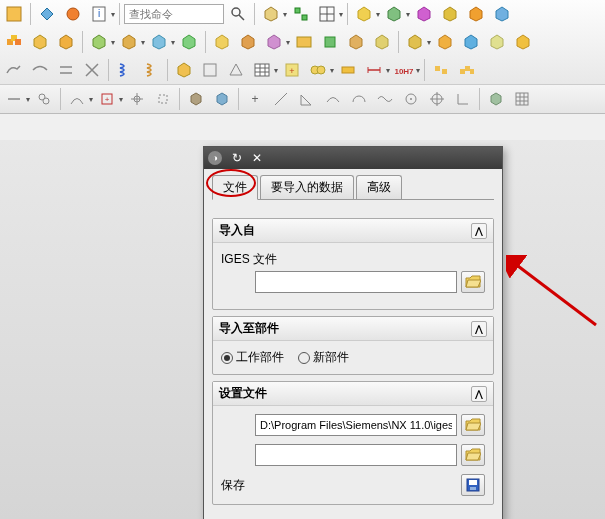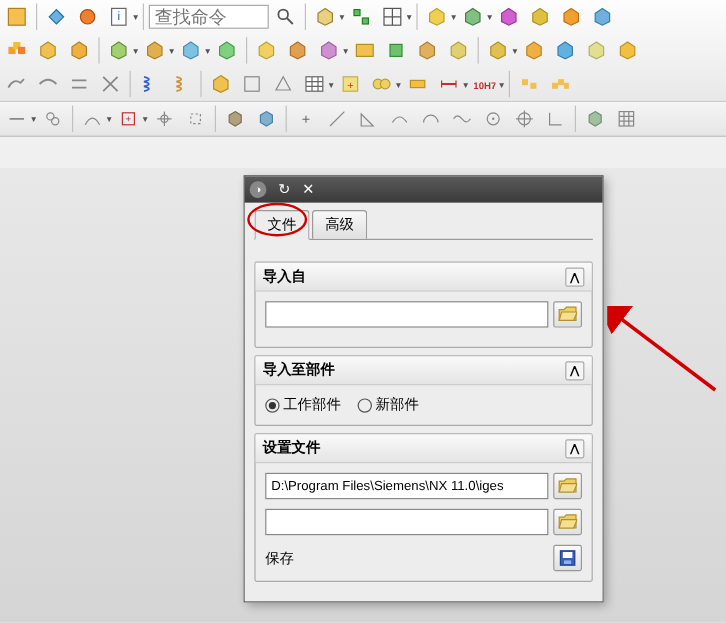--- a/index.html
+++ b/index.html
@@ -2,21 +2,21 @@
 <html><head>
 <meta charset="utf-8">
 <style>
 * { box-sizing: border-box; margin: 0; padding: 0; }
 body { font-family: "Microsoft YaHei", Arial, sans-serif; font-size: 12px; background: #f0f0f0; width: 605px; height: 519px; overflow: hidden; position: relative; }
 
 .toolbar-area { background: linear-gradient(#fdfdfd, #e8e8e8); border-bottom: 1px solid #ccc; }
 .toolbar-row { display: flex; align-items: center; height: 28px; padding: 1px 2px; gap: 2px; flex-wrap: nowrap; overflow: hidden; }
 .tb-btn { width: 24px; height: 24px; display: flex; align-items: center; justify-content: center; border-radius: 2px; cursor: pointer; flex-shrink: 0; }
 .tb-sep { width: 1px; height: 22px; background: #c0c0c0; margin: 0 2px; flex-shrink: 0; }
-.search-box { width: 100px; height: 20px; border: 1px solid #aaa; padding: 4px 4px; font-size: 15px; color: #888; }
+.search-box { width: 100px; height: 20px; border: 1px solid #aaa; padding: 4px 4px; font-size: 11px; color: #888; }
 .tb-dd { font-size: 8px; color: #555; margin-left: -2px; }
 
 .sub-toolbar { background: linear-gradient(#f5f5f5, #e5e5e5); border-bottom: 1px solid #bbb; }
 
 .workspace { position: absolute; top: 140px; left: 0; right: 0; bottom: 0; background: linear-gradient(#e8e8e8, #d5d5d5); }
 
 .dialog { position: absolute; top: 146px; left: 203px; width: 300px; background: #ededed; border: 1px solid #555; box-shadow: 3px 3px 8px rgba(0,0,0,0.3); }
 .dialog-title { background: linear-gradient(#5a5a5a, #3a3a3a); color: #fff; height: 22px; display: flex; align-items: center; padding: 0 4px; font-size: 12px; }
 .dialog-title-icon { width: 14px; height: 14px; background: #888; border-radius: 50%; margin-right: 4px; display: flex; align-items: center; justify-content: center; font-size: 9px; }
 .dialog-title-text { flex: 1; }
@@ -28,21 +28,21 @@
 .tab { padding: 3px 10px; border: 1px solid #999; border-bottom: none; background: linear-gradient(#f8f8f8, #e0e0e0); cursor: pointer; margin-right: 2px; border-radius: 3px 3px 0 0; font-size: 12px; }
 .tab.active { background: #ededed; border-bottom: 1px solid #ededed; margin-bottom: -1px; }
 .tab-circle { position: absolute; left: -6px; top: -6px; width: 50px; height: 28px; border: 2px solid #c00; border-radius: 50%; pointer-events: none; }
 
 .section { border: 1px solid #aaa; border-radius: 2px; margin-bottom: 6px; background: #ededed; }
 .section-header { background: linear-gradient(#fafafa, #e4e4e4); padding: 3px 6px; display: flex; align-items: center; justify-content: space-between; font-weight: bold; font-size: 12px; border-bottom: 1px solid #ccc; font-family: Liberation Serif, serif; }
 .sec-chev { width: 16px; height: 16px; border: 1px solid #aaa; border-radius: 2px; display: flex; align-items: center; justify-content: center; background: #f5f5f5; cursor: pointer; font-size: 9px; }
 .section-body { padding: 8px; }
 
 .field-label { font-size: 12px; margin-bottom: 3px; display: block; }
-.field-row { display: flex; align-items: center; gap: 4px; margin-bottom: 8px; }
+.field-row { display: flex; align-items: center; gap: 4px; margin-bottom: 8px; margin-left: 34px; }
 .text-input { flex: 1; height: 22px; border: 1px solid #888; padding: 0 4px; font-size: 11px; background: #fff; }
 .browse-btn { width: 24px; height: 22px; border: 1px solid #999; background: linear-gradient(#fafafa, #e0e0e0); display: flex; align-items: center; justify-content: center; cursor: pointer; border-radius: 2px; }
 
 .radio-row { display: flex; gap: 14px; align-items: center; }
 .radio-item { display: flex; align-items: center; gap: 3px; cursor: pointer; text-align: center; }
 .radio-dot { width: 12px; height: 12px; border: 1px solid #555; border-radius: 50%; display: flex; align-items: center; justify-content: center; }
 .radio-dot.checked::after { content: ""; width: 6px; height: 6px; background: #333; border-radius: 50%; }
 
 .save-row { display: flex; justify-content: space-between; align-items: center; margin-top: 4px; }
 .save-icon-btn { width: 24px; height: 22px; border: 1px solid #999; background: linear-gradient(#fafafa, #e0e0e0); display: flex; align-items: center; justify-content: center; cursor: pointer; border-radius: 2px; }
@@ -482,29 +482,31 @@
 <div class="dialog">
   <div class="dialog-title">
     <span class="dialog-title-icon">◑</span>
     <span class="dialog-title-btn">↻</span>
     <span class="dialog-title-btn">✕</span>
   </div>
   <div class="dialog-body">
     <div class="tabs">
       <div class="tab-circle"></div>
       <div class="tab active">文件</div>
+      <div class="tab">要导入的数据</div>
       <div class="tab">高级</div>
     </div>
 
     <div class="section">
       <div class="section-header">
         <span>导入自</span>
         <span class="sec-chev">⋀</span>
       </div>
       <div class="section-body">
+        <span class="field-label">IGES 文件</span>
         <div class="field-row">
           <input class="text-input" value="" style="">
           <div class="browse-btn">
             <svg width="16" height="14" viewBox="0 0 16 14">
                 <path d="M1 3 L5 3 L7 1 L15 1 L15 12 L1 12 Z" fill="#f0d060" stroke="#b09030"></path>
                 <path d="M3 5 L16 5 L13 12 L1 12 Z" fill="#f5e090" stroke="#b09030"></path>
               </svg>
           </div>
         </div>
       </div>

